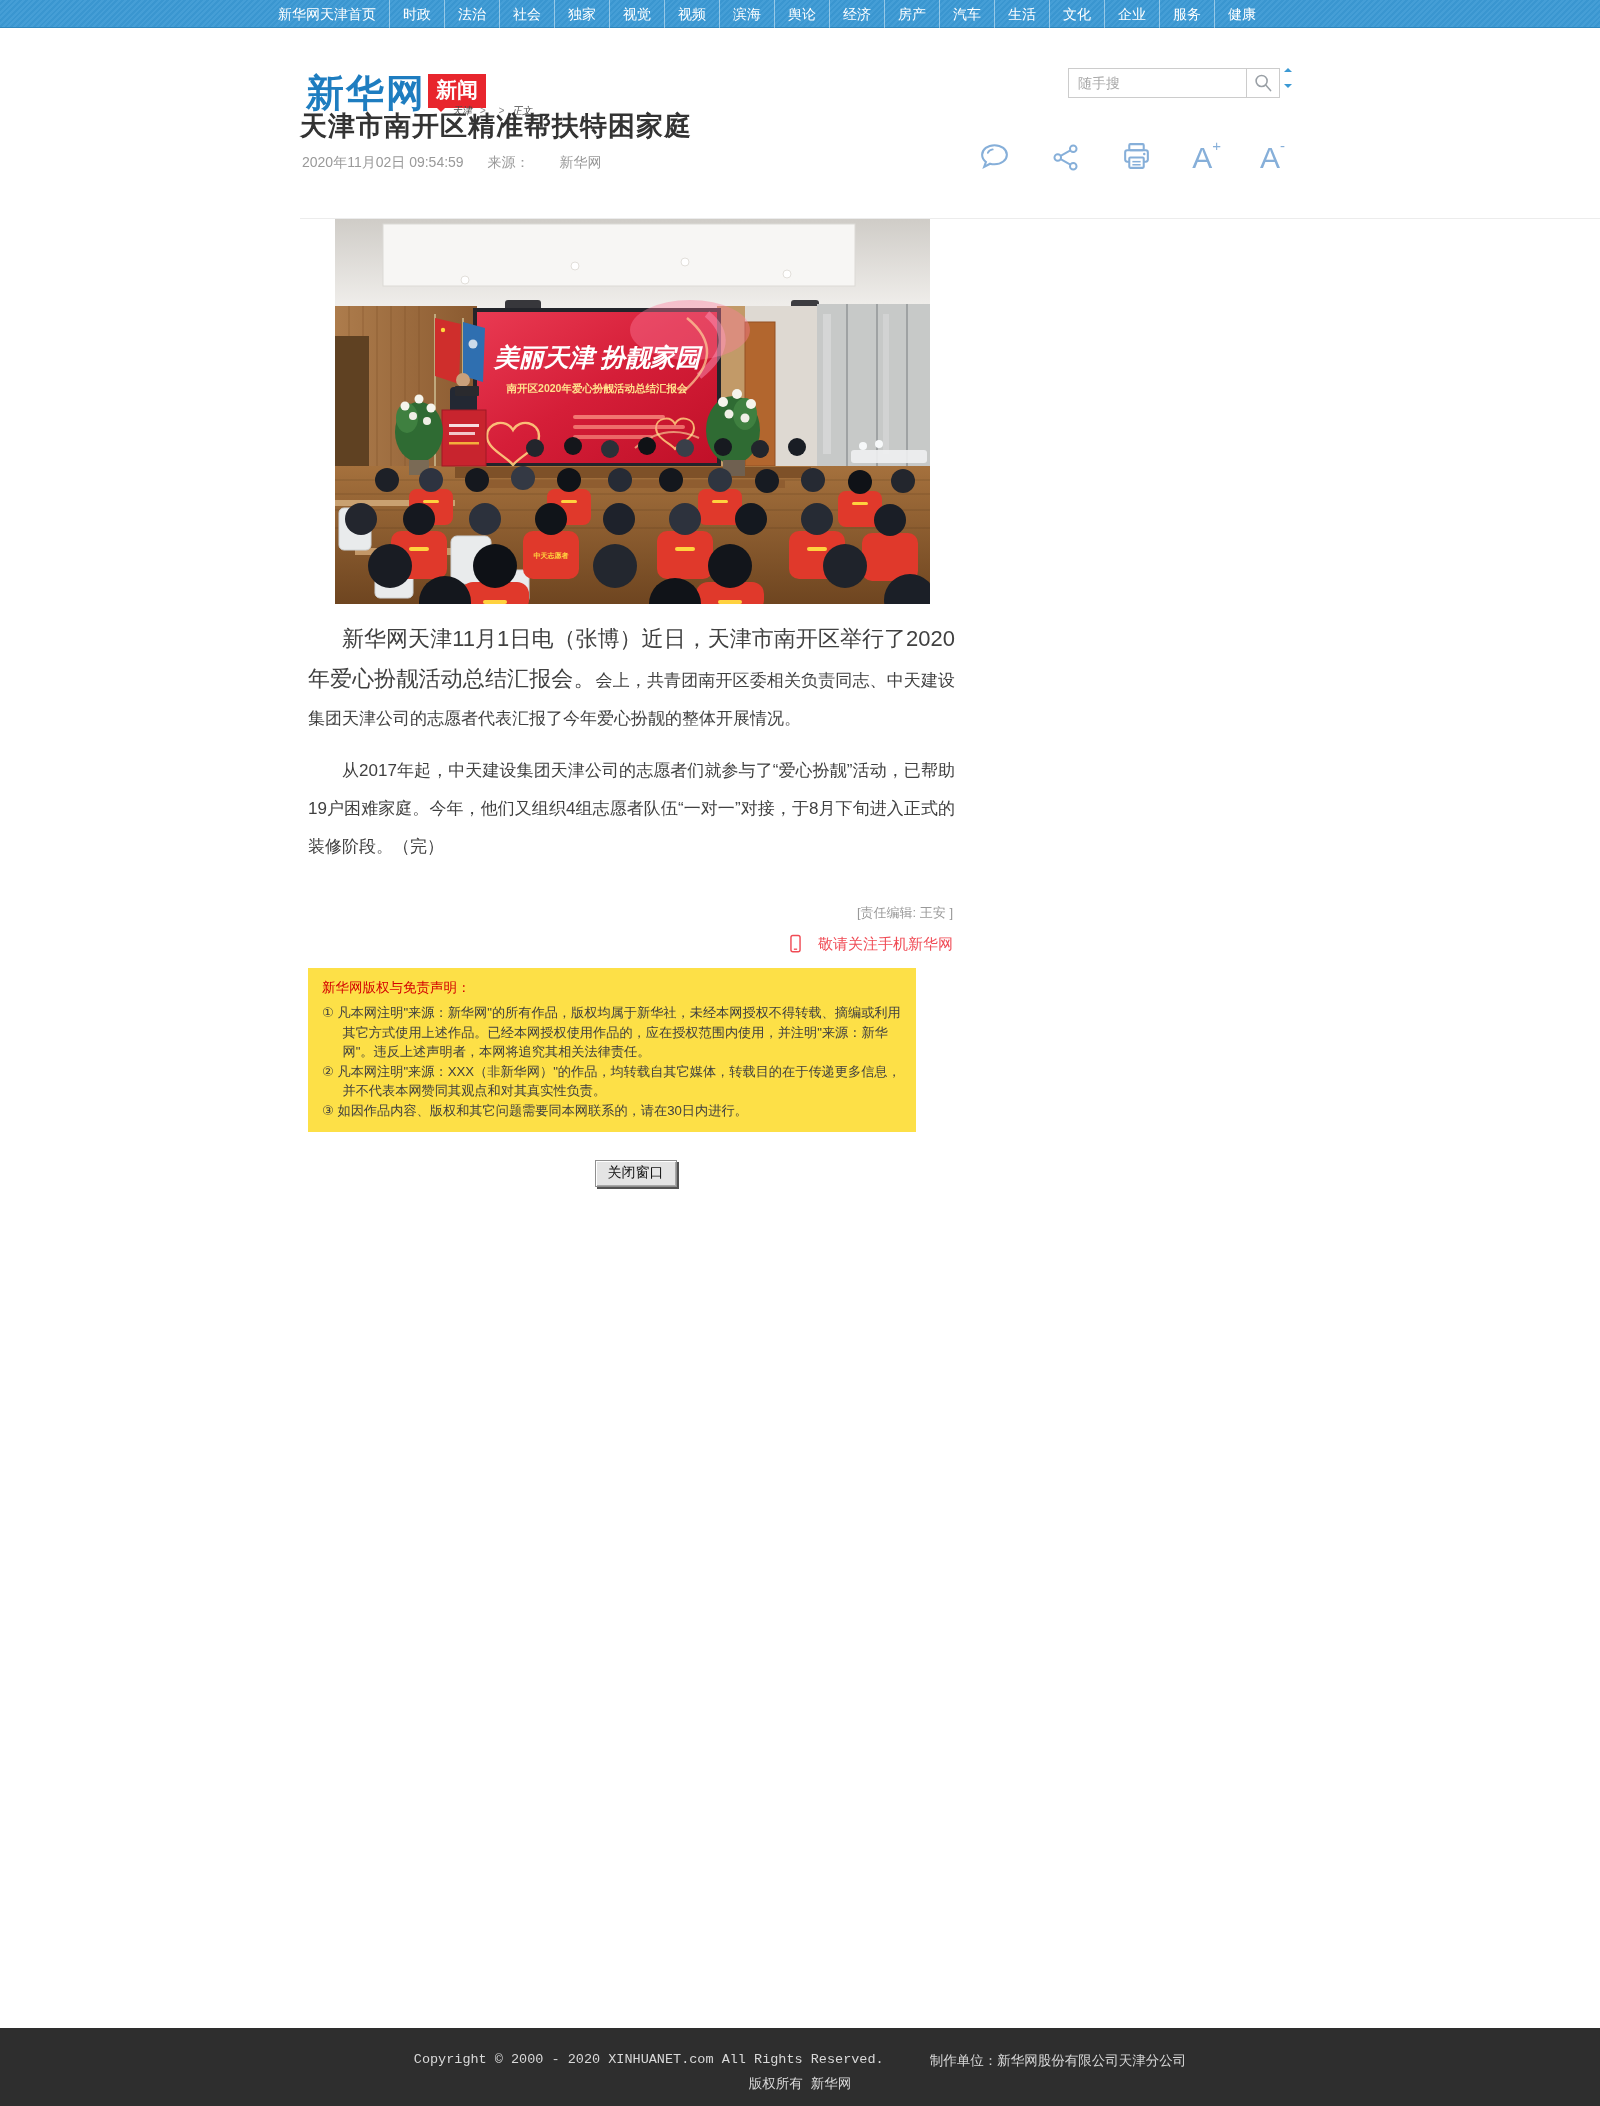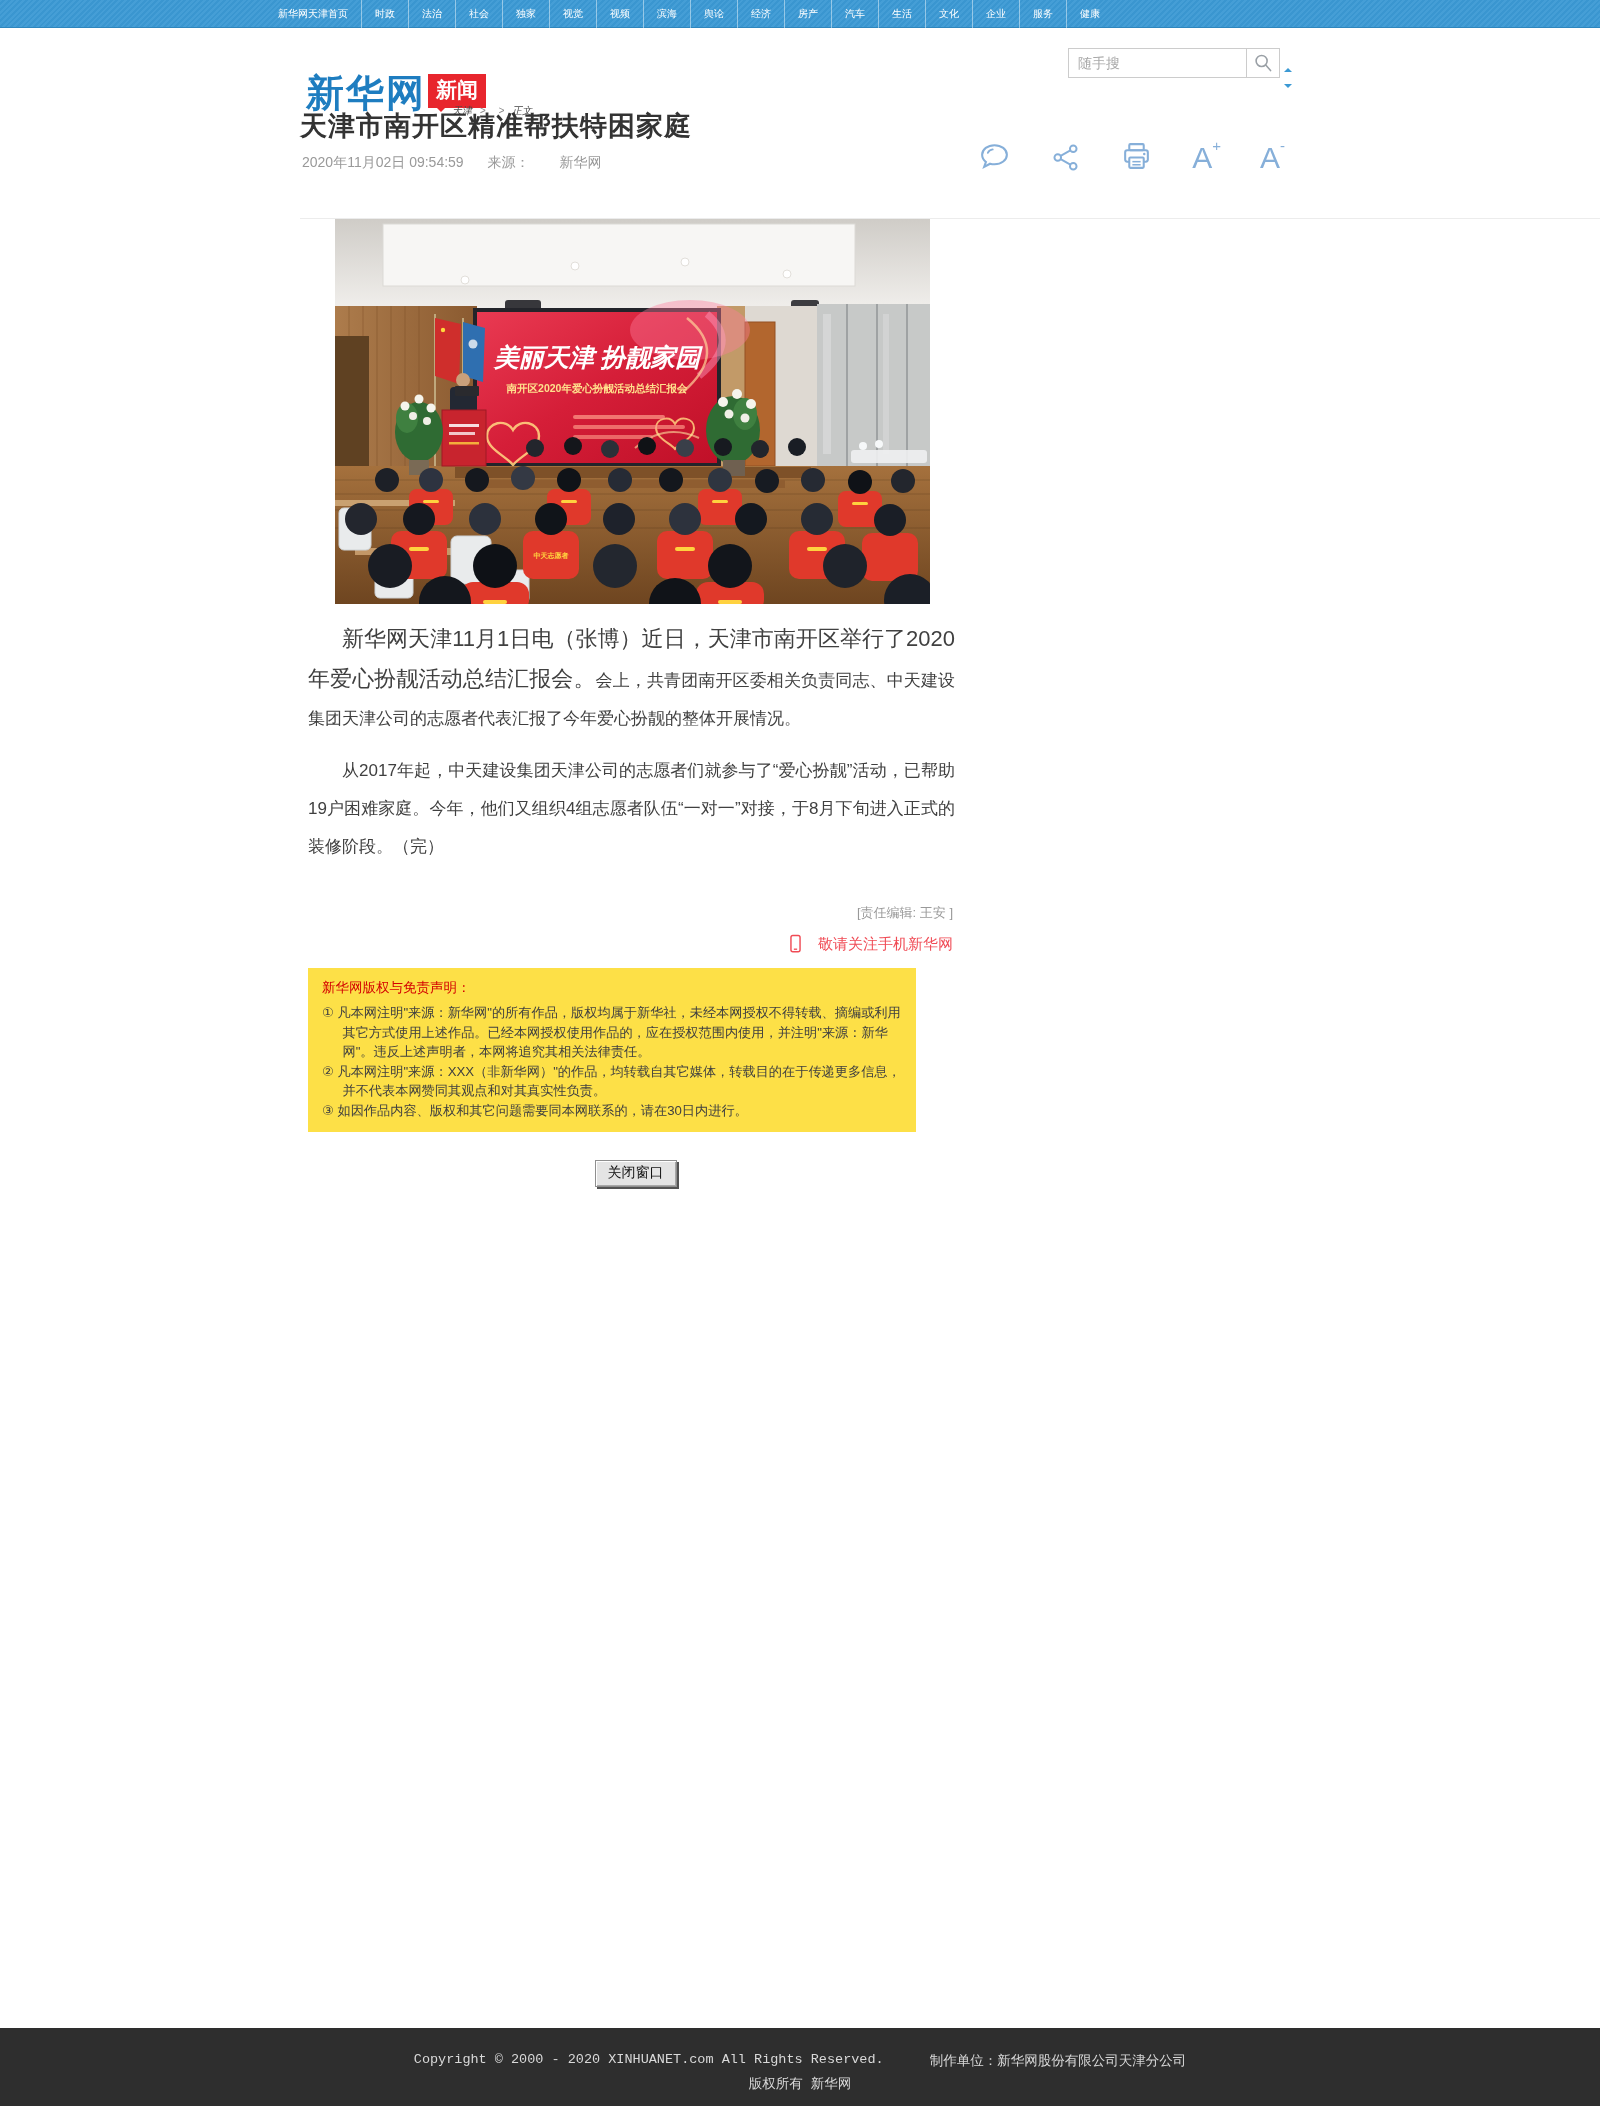--- a/index.html
+++ b/index.html
@@ -5,36 +5,36 @@
   * { margin:0; padding:0; box-sizing:border-box; }
   html,body { background:#fff; }
   body { font-family:"Liberation Sans","DejaVu Sans",sans-serif; width:1600px; }
   .page { position:relative; width:1600px; height:2106px; background:#fff; overflow:hidden; }
 
   
   .topnav { height:28px; background:#3b99d4;
     background-image:repeating-linear-gradient(135deg, rgba(255,255,255,.05) 0 2px, rgba(0,0,0,.02) 2px 4px);
     border-bottom:1px solid #2f86bd; }
   .topnav-inner { width:1040px; margin:0 auto 0 278px; display:flex; align-items:center; height:28px; }
-  .nav-item { color:#fff; font-size:10px; padding:0 13px; line-height:28px; cursor:pointer; white-space:nowrap;
+  .nav-item { color:#fff; font-size:14px; padding:0 13px; line-height:28px; cursor:pointer; white-space:nowrap;
     border-left:1px solid rgba(255,255,255,.45); }
   .nav-item:first-child { border-left:none; padding-left:0; }
 
   
   .header { position:relative; width:1000px; margin:0 auto; height:162px; }
   .header-rule { position:absolute; left:0; top:190px; width:1600px; border-top:1px solid #ececec; }
   .logo { position:absolute; left:6px; top:40px; font-size:38px; font-weight:900; color:#1e7dc0;
     letter-spacing:2px; font-family:"Liberation Sans",sans-serif; cursor:pointer; }
   .badge { position:absolute; left:128px; top:46px; background:#e8262d; color:#fff; font-size:21px;
     font-weight:bold; padding:2px 8px 4px; cursor:pointer; }
   .badge:after { content:""; position:absolute; left:8px; bottom:-9px; border:5px solid transparent; border-top-color:#e8262d; }
   .breadcrumb { position:absolute; left:152px; top:76px; font-size:10px; color:#464646;font-style:italic; }
   .breadcrumb .crumb { cursor:pointer; }
   .breadcrumb .sep { color:#888; margin:0 5px; }
-  .search { position:absolute; right:20px; top:20px; display:flex;align-items:center; }
+  .search { position:absolute; right:20px; top:40px; display:flex;align-items:center; }
   .search input { width:178px; height:30px; border:1px solid #ccc; border-right:none; padding:0 9px;
     font-size:14px; color:#555; outline:none; }
   .search input::placeholder { color:#a9a9a9; }
   .search .search-btn { width:34px; height:30px; border:1px solid #ccc; background:#fff; display:flex;
     align-items:center; justify-content:center; cursor:pointer; }
   .mini-arrows { position:absolute; right:8px; top:36px; display:flex; flex-direction:column; gap:12px; }
   .mini-arrows span { width:0; height:0; border:4px solid transparent; }
   .mini-arrows .up { border-bottom-color:#3b99d4; }
   .mini-arrows .down { border-top-color:#3b99d4; }
   .article-title { position:absolute; left:0; top:80px; font-size:27px; font-weight:bold; color:#333; letter-spacing:1px; }

